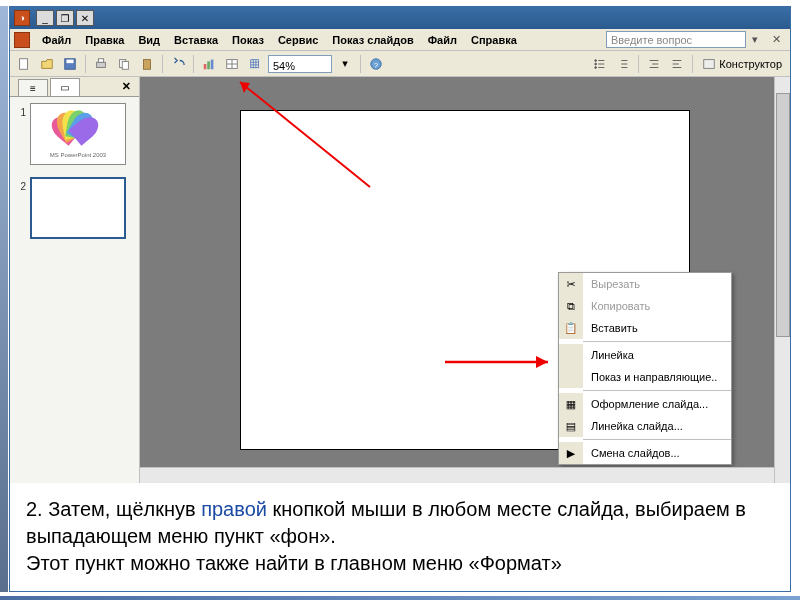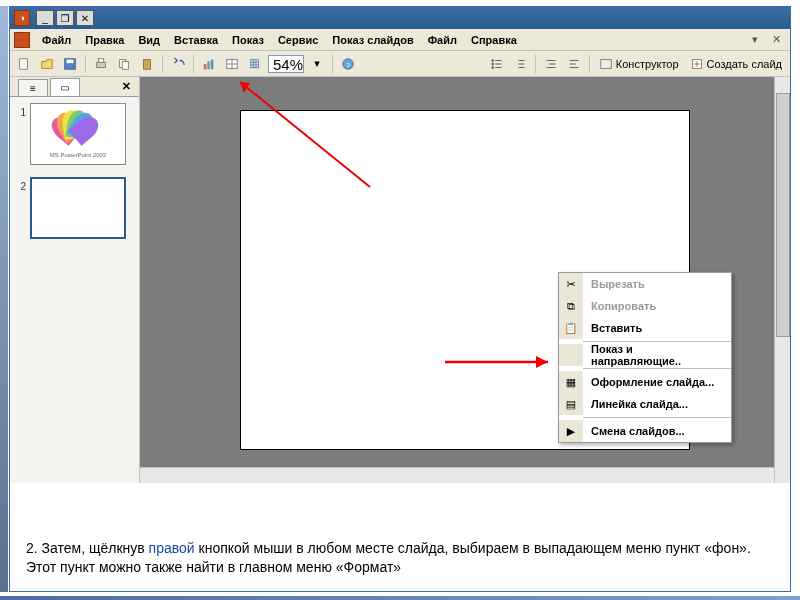--- a/index.html
+++ b/index.html
@@ -15,21 +15,21 @@
   .menubar .app-icon2 { width: 16px; height: 16px; background: #c94f1d; border: 1px solid #8a3510; margin-right: 4px; }
   .menubar .menu-item { padding: 2px 6px; cursor: default; font-weight: bold; }
   .menubar .spacer { flex: 1; }
   .menubar .ask-box { width: 140px; height: 17px; background: #fff; border: 1px solid #7f9db9; color: #888; font-size: 11px; padding: 0 4px; display: flex; align-items: center; }
   .menubar .wbtn2 { width: 14px; height: 14px; margin-left: 4px; color: #555; cursor: default; }
   
   .toolbar { height: 26px; background: #ece9d8; display: flex; align-items: center; padding: 0 4px; gap: 3px; border-bottom: 1px solid #c0c0c0; }
   .tbtn { width: 20px; height: 20px; border: 1px solid transparent; display: flex; align-items: center; justify-content: center; cursor: default; border-radius: 2px; }
   .tbtn svg { width: 14px; height: 14px; }
   .tsep { width: 1px; height: 18px; background: #c0c0c0; margin: 0 2px; }
-  .zoom-box { width: 36px; height: 18px; background: #fff; border: 1px solid #7f9db9; padding: 0 4px; display: flex; align-items: flex-start; font-size: 15px; }
+  .zoom-box { width: 64px; height: 18px; background: #fff; border: 1px solid #7f9db9; padding: 0 4px; display: flex; align-items: flex-end; font-size: 11px; }
   .toolbar .spacer { flex: 1; }
   .toolbar .txtbtn { display: flex; align-items: center; gap: 3px; padding: 0 4px; height: 20px; cursor: default; }
   
   .workspace { display: flex; height: calc(100% - 22px - 22px - 26px - 108px); }
   
   .tabstrip { height: 20px; background: #ece9d8; display: flex; align-items: flex-end; gap: 2px; padding: 0 8px; border-bottom: 1px solid #9a9a9a; position: relative; }
   .tab { width: 30px; height: 17px; border: 1px solid #9a9a9a; border-bottom: none; background: #f4f4f0; display: flex; align-items: center; justify-content: center; font-size: 10px; cursor: default; }
   .tab.active { background: #fff; height: 18px; }
   .tabstrip .close { position: absolute; right: 8px; top: 3px; font-size: 11px; font-weight: bold; cursor: default; }
   
@@ -44,29 +44,29 @@
   
   .editor { flex: 1; background: #7c7c7c; position: relative; display: flex; align-items: center; justify-content: center; }
   .editor .scroll-v { position: absolute; right: 0; top: 0; width: 16px; height: 100%; background: #e8e8e8; border-left: 1px solid #c0c0c0; }
   .editor .scroll-v .thumb-sb { position: absolute; top: 16px; width: 14px; left: 1px; height: 60%; background: #cfcfcf; border: 1px solid #9a9a9a; }
   .editor .scroll-h { position: absolute; bottom: 0; left: 0; height: 16px; width: calc(100% - 16px); background: #e8e8e8; border-top: 1px solid #c0c0c0; }
   .slide-canvas { width: 450px; height: 340px; background: #fff; border: 1px solid #000; position: relative; }
   
   .ctx { position: absolute; top: 195px; left: 418px; background: #fff; border: 1px solid #9a9a9a; box-shadow: 2px 2px 4px rgba(0,0,0,.3); font-size: 11px; width: 174px; }
   .ctx .row { display: flex; align-items: center; height: 22px; cursor: default; }
   .ctx .row .iconcell { width: 24px; background: #eae7d7; height: 100%; display: flex; align-items: center; justify-content: center; }
-  .ctx .row .label { flex: 1; padding: 0 8px; font-weight: bold; }
+  .ctx .row .label { flex: 1; padding: 0 8px; }
   .ctx .row.disabled .label { color: #9a9a9a; }
   .ctx .row.sel { background: #2a5a90; color: #fff; }
   .ctx .row.sel .iconcell { background: #2a5a90; }
   .ctx .sep { height: 1px; background: #c0c0c0; margin: 2px 0 2px 24px; }
   
   .arrow { position: absolute; }
   
-  .instruction { position: absolute; left: 0; bottom: 0; width: 100%; padding: 10px 16px 14px; font-size: 14px; line-height: 1.35; color: #000; background: #fff; }
+  .instruction { position: absolute; left: 0; bottom: 0; width: 100%; padding: 10px 16px 14px; font-size: 20px; line-height: 1.35; color: #000; background: #fff; }
   .instruction .blue { color: #1a4aa3; }
   .sidestripe { position: absolute; top: 6px; left: 0; width: 8px; height: 586px; background: linear-gradient(#9fb8d9,#5a6f8e); }
   .bottomstripe { position: absolute; bottom: 0; left: 0; width: 100%; height: 4px; background: linear-gradient(90deg,#4b6da3,#7aa1d0); }
 </style>
 </head>
 <body>
 
 <div class="sidestripe"></div>
 <div class="bottomstripe"></div>
 
@@ -84,20 +84,23 @@
     <div class="menu-item"><span>Файл</span></div>
     <div class="menu-item"><span>Правка</span></div>
     <div class="menu-item"><span>Вид</span></div>
     <div class="menu-item"><span>Вставка</span></div>
     <div class="menu-item"><span>Показ</span></div>
     <div class="menu-item"><span>Сервис</span></div>
     <div class="menu-item"><span>Показ слайдов</span></div>
     <div class="menu-item"><span>Файл</span></div>
     <div class="menu-item"><span>Справка</span></div>
     <div class="spacer"></div>
+    <div class="ask-box">
+        <span>Введите вопрос</span>
+      </div>
     <div class="wbtn2">▾</div>
     <div class="wbtn2">✕</div>
   </div>
 
   <div class="toolbar">
     <div class="tbtn">
         <svg viewBox="0 0 16 16">
           <rect x="3" y="2" width="9" height="12" fill="#fff" stroke="#777"></rect>
         </svg>
       </div>
@@ -216,28 +219,20 @@
             <line x1="3" y1="12" x2="13" y2="12"></line>
           </g>
         </svg>
       </div>
     <div class="tsep"></div>
     <div class="txtbtn">
       <svg width="14" height="14" viewBox="0 0 16 16">
           <rect x="2" y="3" width="12" height="10" fill="#eee" stroke="#777"></rect>
         </svg>
       <span>Конструктор</span>
-    </div>
-    <div class="txtbtn">
-      <svg width="14" height="14" viewBox="0 0 16 16">
-          <rect x="3" y="3" width="10" height="10" fill="#fff" stroke="#777"></rect>
-          <line x1="8" y1="5" x2="8" y2="11" stroke="#c94f1d"></line>
-          <line x1="5" y1="8" x2="11" y2="8" stroke="#c94f1d"></line>
-        </svg>
-      <span>Создать слайд</span>
     </div>
   </div>
 
   <div class="workspace">
 
     <div class="slides-panel">
       <div class="tabstrip">
         <div class="tab">≡</div>
         <div class="tab active">▭</div>
         <div class="close">✕</div>
@@ -280,20 +275,24 @@
         </div>
         <div class="row">
           <div class="iconcell">
               <span>📋</span>
             </div>
           <div class="label">Вставить</div>
         </div>
         <div class="sep"></div>
         <div class="row">
           <div class="iconcell"></div>
+          <div class="label">Линейка</div>
+        </div>
+        <div class="row">
+          <div class="iconcell"></div>
           <div class="label">Показ и направляющие..</div>
         </div>
         <div class="sep"></div>
         <div class="row">
           <div class="iconcell">
               <span>▦</span>
             </div>
           <div class="label">Оформление слайда...</div>
         </div>
         <div class="row">

